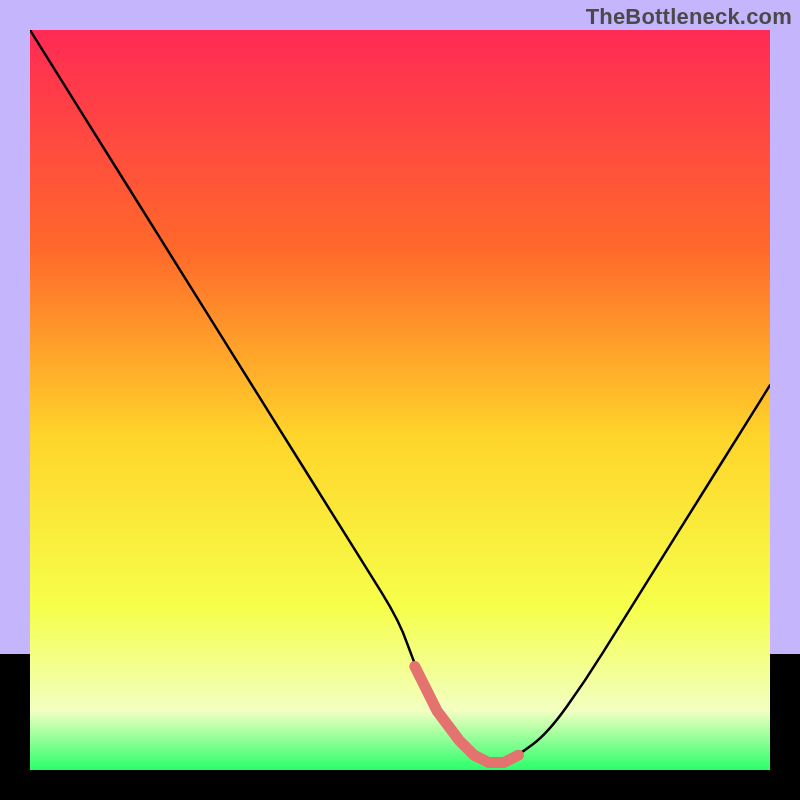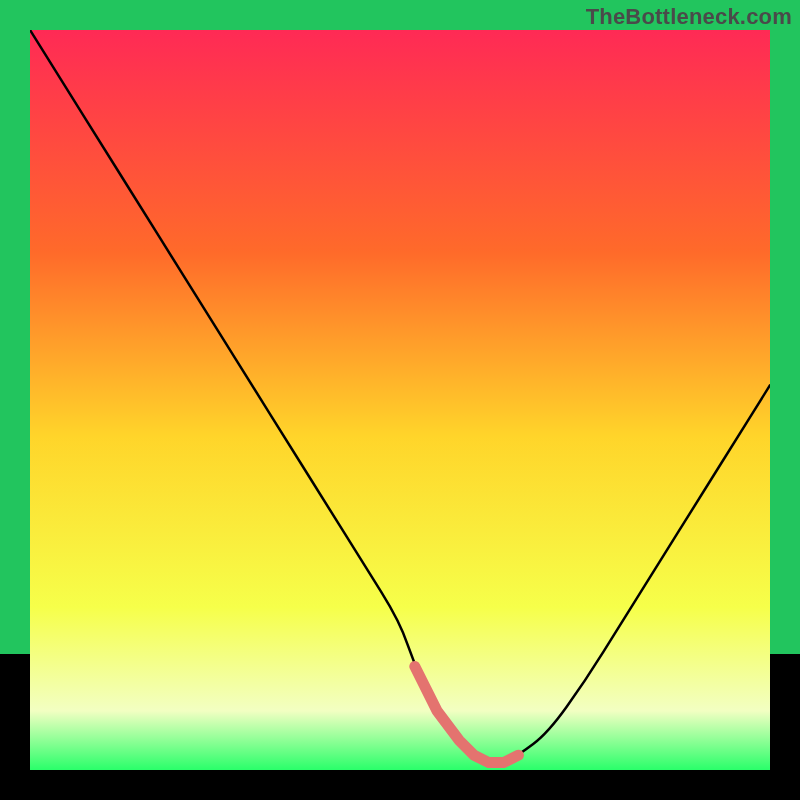--- a/index.html
+++ b/index.html
@@ -7,21 +7,21 @@
     padding: 0;
     width: 800px;
     height: 800px;
     background: #000;
     font-family: -apple-system, BlinkMacSystemFont, "Segoe UI", Arial, sans-serif;
   }
   .frame {
     position: relative;
     width: 800px;
     height: 654px;
-    background: #22c55e;
+    background: #c4b5fd;
   }
   .plot-area {
     position: absolute;
     left: 30px;
     top: 30px;
     width: 740px;
     height: 740px;
     overflow: visible;
   }
   .plot-bg {

